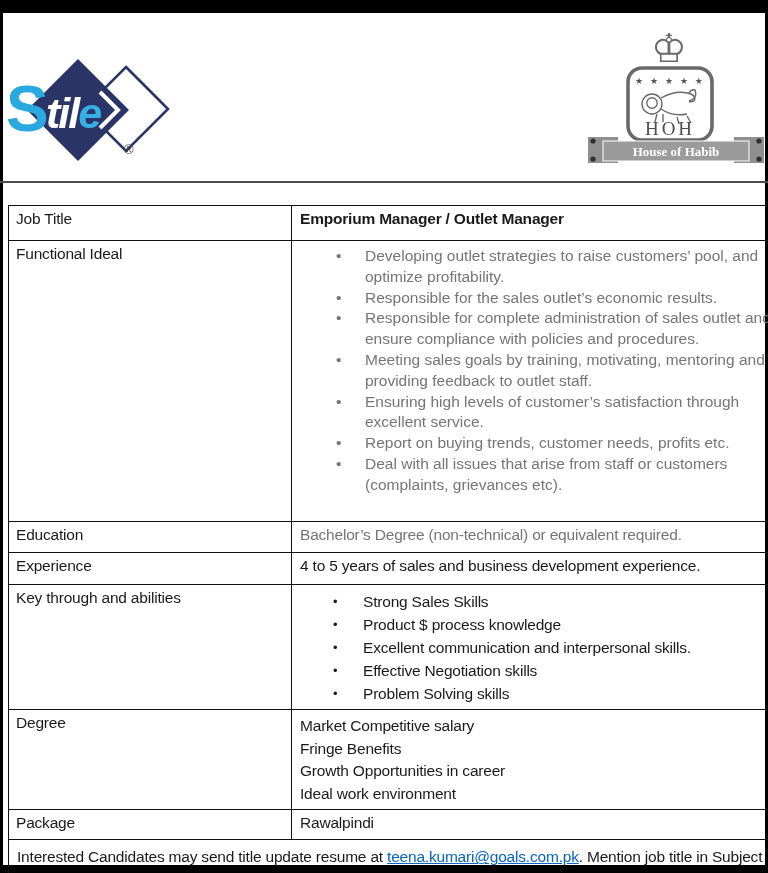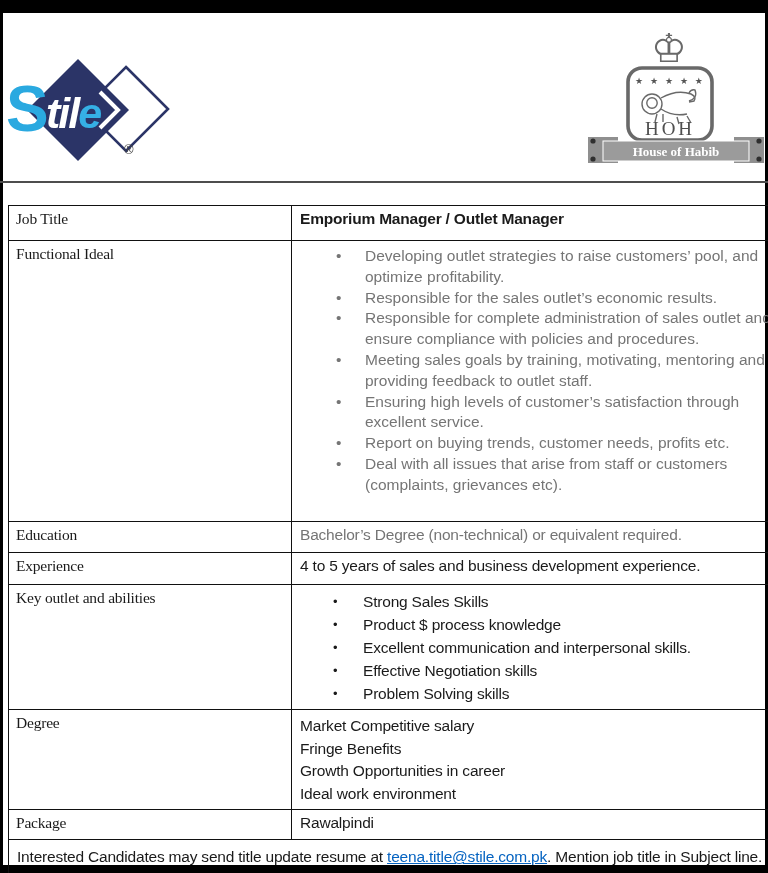--- a/index.html
+++ b/index.html
@@ -20,21 +20,21 @@
   .job-table{
     position:absolute;left:8px;top:205px;width:749px;
     border-collapse:collapse;table-layout:fixed;
     color:#1a1a1a;
   }
   .job-table td{
     border:1.6px solid #111;vertical-align:top;
     font-size:15.5px;letter-spacing:-0.2px;padding:4px 8px;
     overflow:hidden;
   }
-  .job-table td.label{width:267px;padding-left:7px;font-family:Liberation Serif, serif;}
+  .job-table td.label{width:267px;padding-left:7px;}
   .col-val{width:482px;}
   td.bold-val{font-weight:bold;}
   .gray{color:#757575;letter-spacing:0;}
 
   ul.bullets{margin:1px 0 0;padding-left:36px;list-style:none;}
   ul.bullets li{position:relative;padding-left:29px;line-height:20.8px;}
   ul.bullets li::before{content:"•";position:absolute;left:0;top:0;}
   ul.bullets.gray-list li{color:#757575;letter-spacing:0;}
   ul.bullets.skills{padding-left:33px;}
   ul.bullets.skills li{line-height:23px;padding-left:30px;}
@@ -122,21 +122,21 @@
     </tr>
     <tr>
       <td class="label" height="22">Education</td>
       <td class="col-val gray">Bachelor’s Degree (non-technical) or equivalent required.</td>
     </tr>
     <tr>
       <td class="label" height="23">Experience</td>
       <td class="col-val">4 to 5 years of sales and business development experience.</td>
     </tr>
     <tr>
-      <td class="label" height="112">Key outlet and abilities</td>
+      <td class="label" height="112">Key through and abilities</td>
       <td class="col-val">
         <ul class="bullets skills">
               <li>Strong Sales Skills</li>
               <li>Product $ process knowledge</li>
               <li>Excellent communication and interpersonal skills.</li>
               <li>Effective Negotiation skills</li>
               <li>Problem Solving skills</li>
             </ul>
       </td>
     </tr>
@@ -150,19 +150,19 @@
               <li>Ideal work environment</li>
             </ul>
       </td>
     </tr>
     <tr>
       <td class="label" height="21">Package</td>
       <td class="col-val">Rawalpindi</td>
     </tr>
     <tr>
       <td class="footer-cell" colspan="2" height="40">
-        <span>Interested Candidates may send title update resume at </span><a class="mail-link">teena.title@stile.com.pk</a><span>. Mention job title in Subject line.</span>
+        <span>Interested Candidates may send title update resume at </span><a class="mail-link">teena.kumari@goals.com.pk</a><span>. Mention job title in Subject line.</span>
       </td>
     </tr>
   </tbody>
     </table>
 
 </div>
 
 </body></html>

